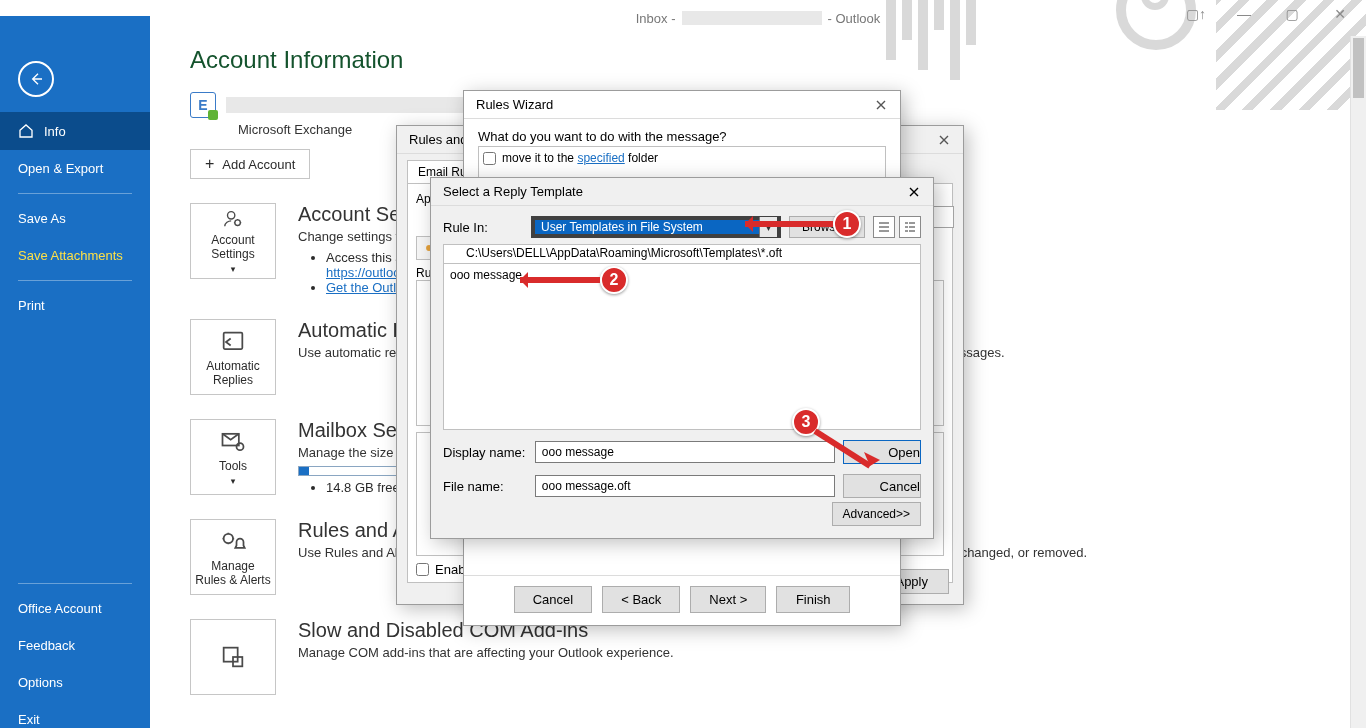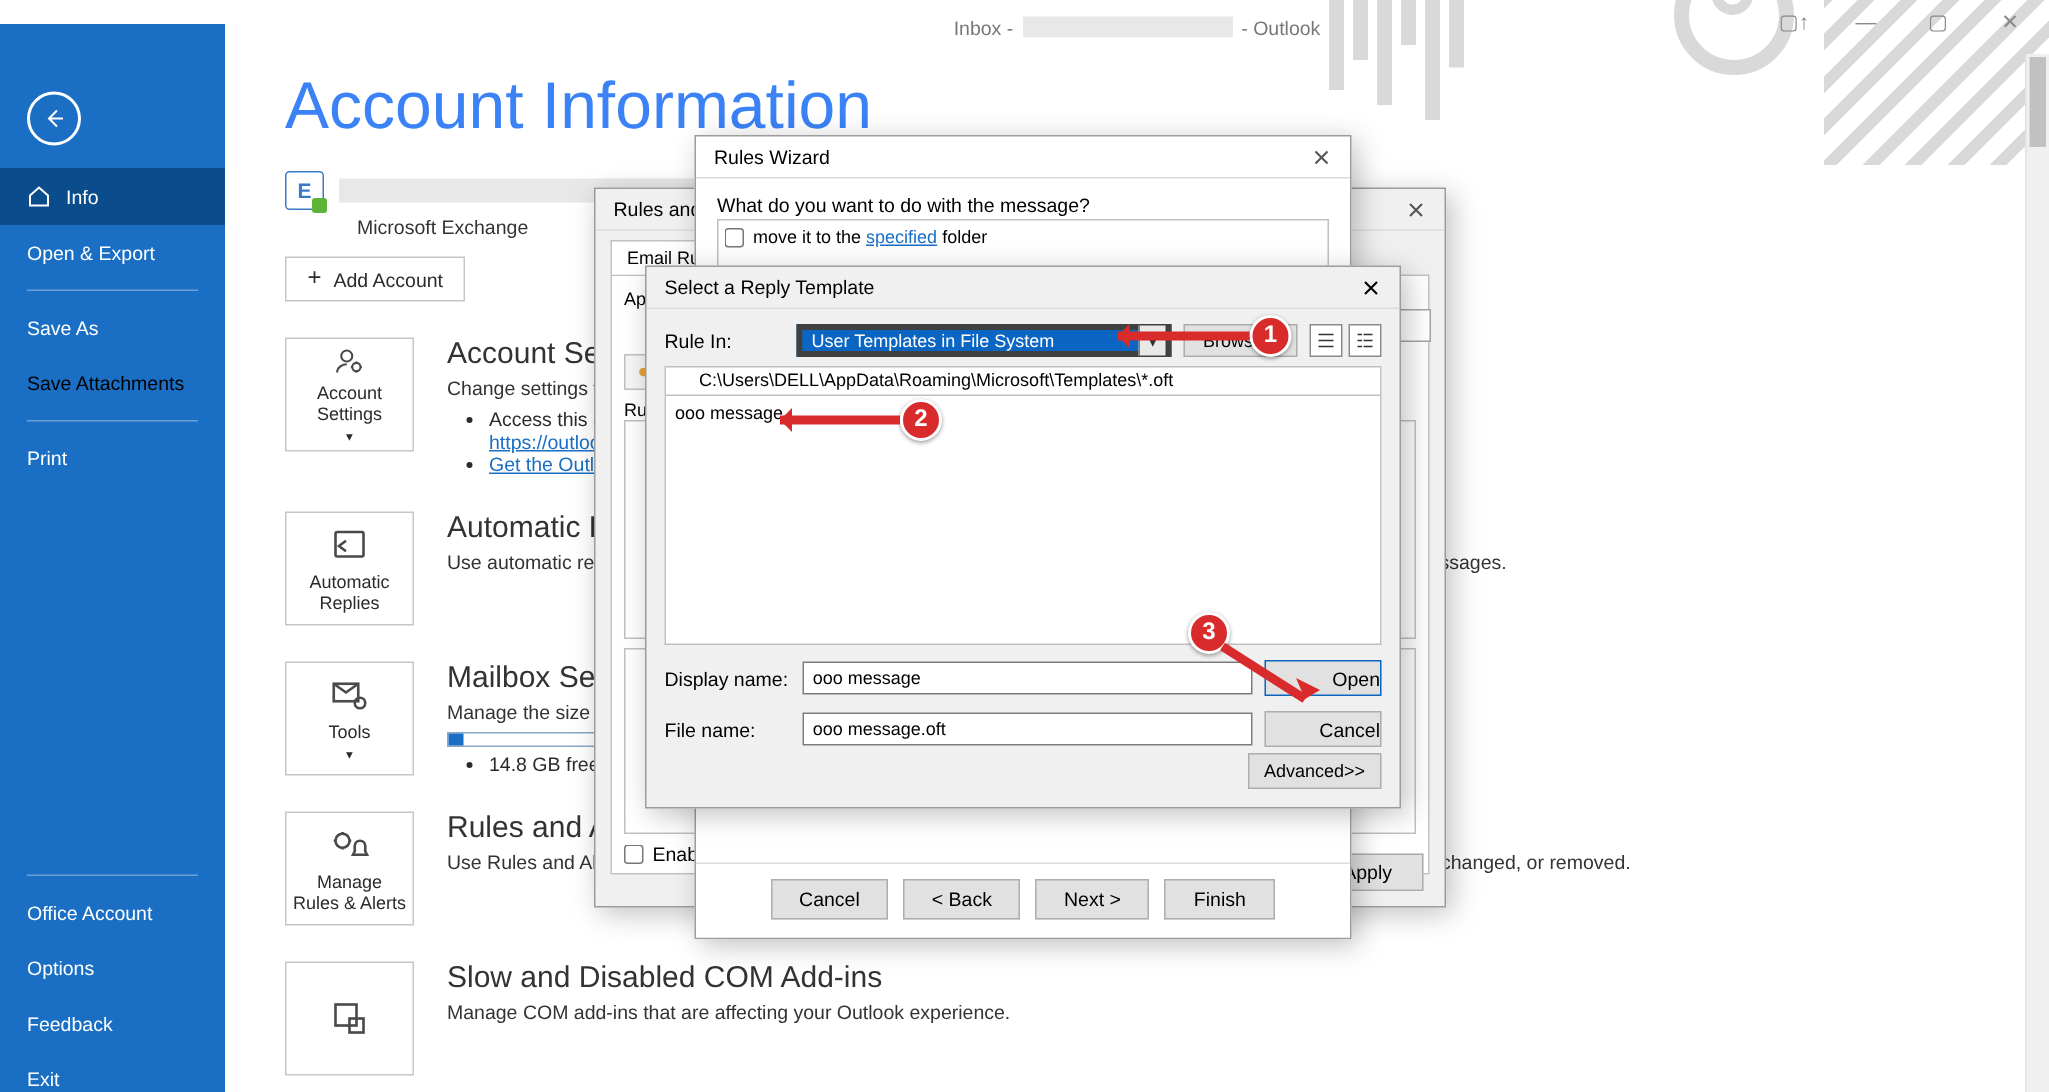--- a/index.html
+++ b/index.html
@@ -21,27 +21,27 @@
 .titlebar { position: absolute; top: 0; left: 150px; right: 0; height: 36px; display: flex; align-items: center; justify-content: center; color: #777; font-size: 13px; }
 .titlebar .tblank { display:inline-block; width:140px; height:14px; background:#e8e8e8; margin: 0 6px; vertical-align: middle; }
 .winctrls { position: absolute; top: 6px; right: 12px; display: flex; gap: 20px; color: #8a8a8a; font-size: 14px; z-index:3;}
 .winctrls span { width:28px; text-align:center; }
 
 .sidebar { position: absolute; top: 16px; left: 0; width: 150px; height: 728px; background: #1a6fc4; color: #fff; z-index: 2; }
 .back-btn { width: 36px; height: 36px; border: 2px solid #fff; border-radius: 50%; margin: 45px 0 0 18px; display: flex; align-items: center; justify-content: center; }
 .back-btn svg { width: 16px; height: 16px; }
 .side-item { display: flex; align-items: center; gap: 10px; padding: 11px 18px; font-size: 13px; cursor:default; }
 .side-item.active { background: #0b4c8c; }
-.side-item.disabled { color: #000000; }
+.side-item.disabled { color: #fde047; }
 .side-sep { border-top: 1px solid rgba(255,255,255,.35); margin: 6px 18px; }
 .side-block-top { margin-top: 15px; }
 .side-bottom { position: absolute; bottom: 6px; left: 0; right: 0; }
 
 .main { position: absolute; top: 36px; left: 150px; right: 0; bottom: 0; padding: 10px 0 0 40px; color: #2b2b2b; overflow: hidden; }
-.page-title { font-size: 44px; font-weight: 400; color: #3b82f6; margin-bottom: 18px; }
+.page-title { font-size: 24px; font-weight: 400; color: #14532d; margin-bottom: 18px; }
 
 .acct-row { display:flex; align-items:center; gap:10px; margin-bottom:4px;}
 .ex-icon { width:26px; height:26px; background:#fff; border:1px solid #3a7bc8; display:flex; align-items:center; justify-content:center; font-size:14px; color:#3a7bc8; font-weight:bold; border-radius:3px; position:relative;}
 .ex-icon::after{content:""; position:absolute; right:-3px; bottom:-3px; width:10px; height:10px; background:#5fb336; border-radius:2px;}
 .acct-blank { width: 320px; height: 16px; background: #e8e8e8; }
 .acct-sub { font-size: 13px; color: #333; padding-left: 48px; margin-bottom: 8px;}
 .add-acct { display:inline-flex; align-items:center; gap:8px; border:1px solid #c6c6c6; background:#fff; padding:6px 14px; font-size:13px; margin-top:4px; }
 .add-acct .plus{font-size:16px; line-height:1;}
 
 .section { display:flex; gap:22px; margin-top: 24px; }
@@ -172,24 +172,24 @@
     <div class="side-item">
         <span>Print</span>
       </div>
   </div>
   <div class="side-bottom">
     <div class="side-sep"></div>
     <div class="side-item">
         <span>Office Account</span>
       </div>
     <div class="side-item">
+        <span>Feedback</span>
+      </div>
+    <div class="side-item">
         <span>Options</span>
-      </div>
-    <div class="side-item">
-        <span>Feedback</span>
       </div>
     <div class="side-item">
         <span>Exit</span>
       </div>
   </div>
 </div>
 
 <div class="scrollbar">
     <div class="thumb"></div>
   </div>

